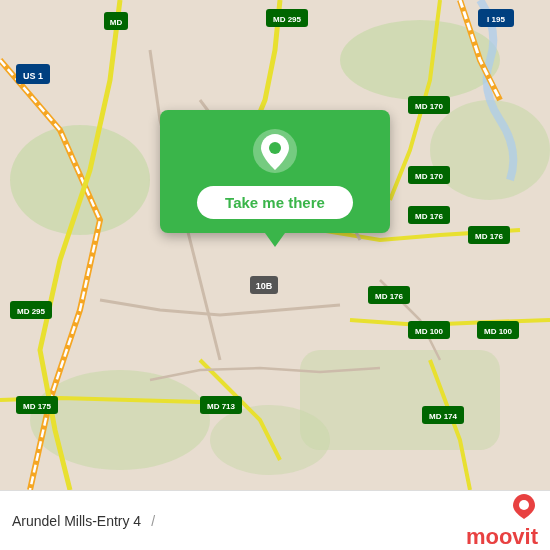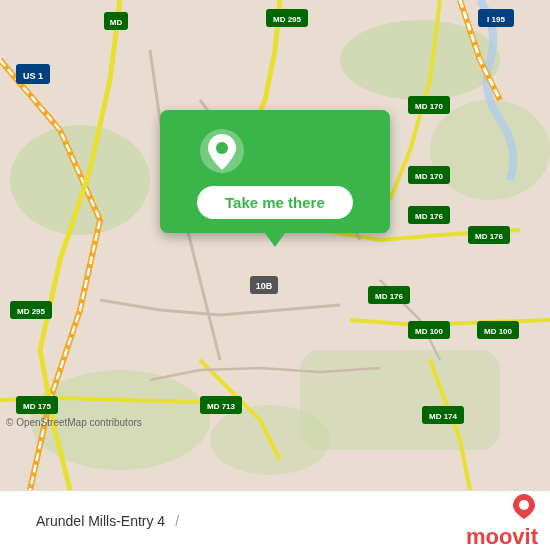--- a/index.html
+++ b/index.html
@@ -29,21 +29,21 @@
     
     #location-card {
       position: absolute;
       top: 110px;
       left: 160px;
       width: 230px;
       background: #3ab54a;
       border-radius: 8px;
       display: flex;
       flex-direction: column;
-      align-items: flex-start;
+      align-items: center;
       padding: 16px 37px 14px;
       box-shadow: 0 4px 12px rgba(0,0,0,0.3);
     }
 
     #location-pin-icon {
       width: 50px;
       height: 50px;
       margin-bottom: 10px;
     }
 
@@ -107,21 +107,20 @@
 
     #moovit-logo-icon {
       width: 28px;
       height: 28px;
     }
 
     #footer-location-text {
       font-size: 14px;
       color: #333;
       font-weight: 500;
-      margin-left: 24px;
     }
 
     #footer-divider {
       color: #999;
       font-size: 14px;
     }
   </style>
 </head>
 <body>
 
@@ -213,23 +212,20 @@
 
     <rect x="200" y="396" width="42" height="18" rx="3" fill="#006600"></rect>
     <text x="221" y="409" text-anchor="middle" fill="white" font-size="8" font-weight="bold">MD 713</text>
 
     <rect x="422" y="406" width="42" height="18" rx="3" fill="#006600"></rect>
     <text x="443" y="419" text-anchor="middle" fill="white" font-size="8" font-weight="bold">MD 174</text>
 
   </svg>
 
   
-  <div id="footer-attribution">
-    <span>© OpenStreetMap contributors</span>
-  </div>
 
   
   <div id="location-card">
 
     <svg id="location-pin-icon" viewBox="0 0 50 50" xmlns="http://www.w3.org/2000/svg">
       <circle cx="25" cy="25" r="22" fill="white" opacity="0.3"></circle>
       <path d="M25 8 C17 8 11 14.5 11 22 C11 31 25 44 25 44 C25 44 39 31 39 22 C39 14.5 33 8 25 8 Z" fill="white"></path>
       <circle cx="25" cy="22" r="6" fill="#3ab54a"></circle>
     </svg>
 

